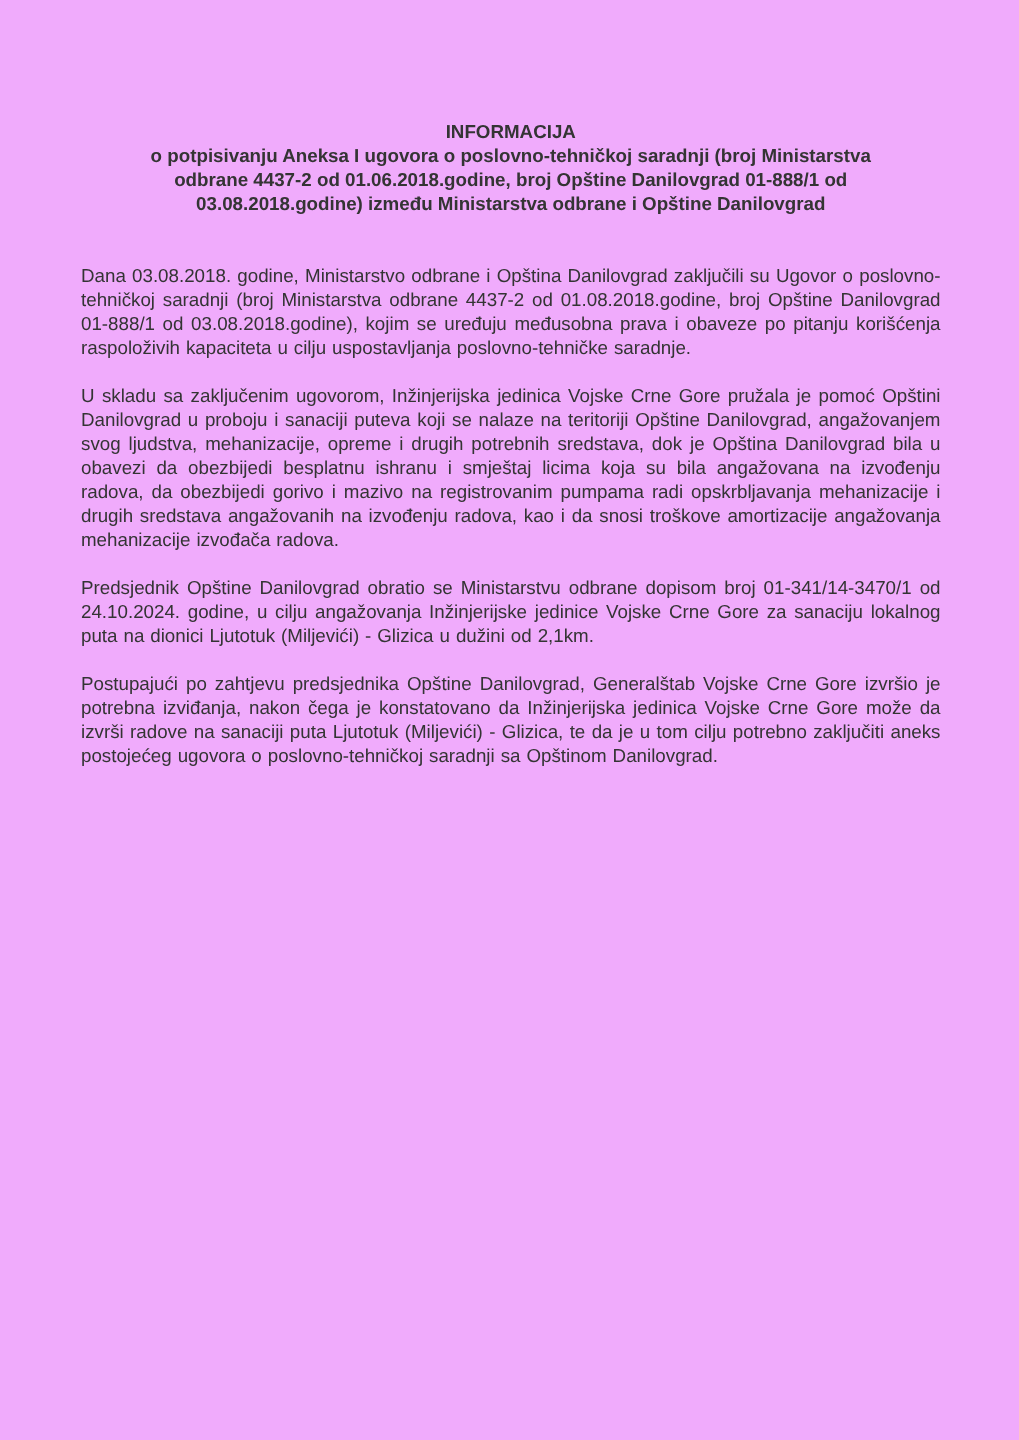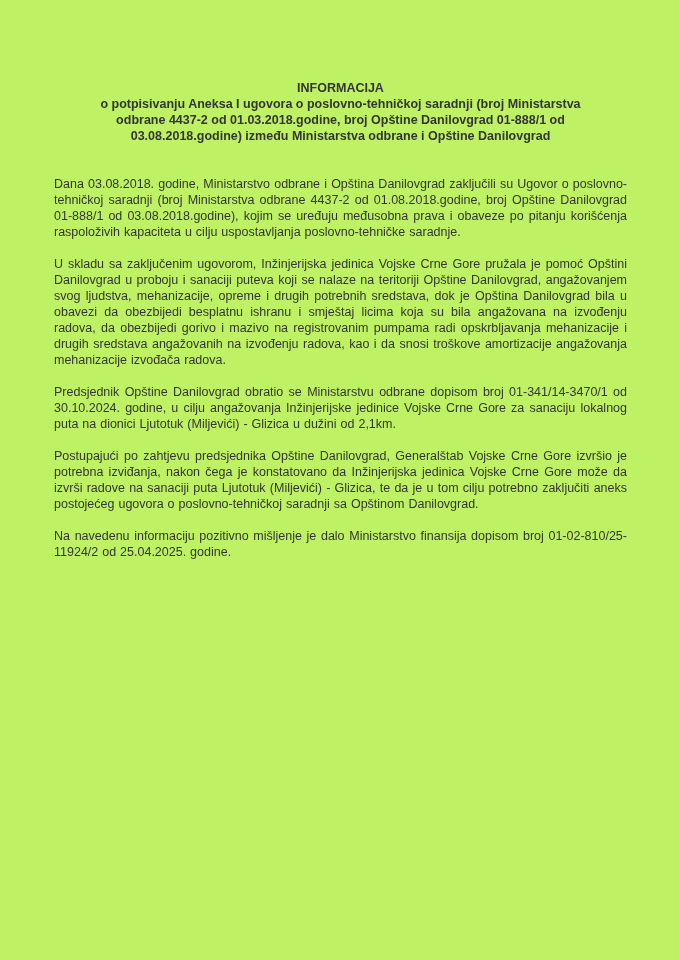--- a/index.html
+++ b/index.html
@@ -10,21 +10,21 @@
     width: 679px;
     height: 960px;
     background: #ffffff;
     overflow: hidden;
   }
   .page {
     box-sizing: border-box;
     width: 679px;
     height: 960px;
     padding: 80px 52px 40px 54px;
-    background: #bef264;
+    background: #f0abfc;
     font-family: "Liberation Sans", sans-serif;
     font-size: 12.5px;
     line-height: 16px;
     color: #343434;
   }
   .title-block {
     text-align: center;
     font-weight: bold;
     padding: 0 28px;
     margin-bottom: 32px;
@@ -41,26 +41,25 @@
     word-spacing: 0.5px;
   }
 </style>
 </head>
 <body>
 
 <div class="page">
 
   <div class="title-block">
     <span class="title-line">INFORMACIJA</span>
-    <span class="subtitle-line">o potpisivanju Aneksa I ugovora o poslovno-tehničkoj saradnji (broj Ministarstva odbrane 4437-2 od 01.03.2018.godine, broj Opštine Danilovgrad 01-888/1 od 03.08.2018.godine) između Ministarstva odbrane i Opštine Danilovgrad</span>
+    <span class="subtitle-line">o potpisivanju Aneksa I ugovora o poslovno-tehničkoj saradnji (broj Ministarstva odbrane 4437-2 od 01.06.2018.godine, broj Opštine Danilovgrad 01-888/1 od 03.08.2018.godine) između Ministarstva odbrane i Opštine Danilovgrad</span>
   </div>
 
   <p class="para">Dana 03.08.2018. godine, Ministarstvo odbrane i Opština Danilovgrad zaključili su Ugovor o poslovno-tehničkoj saradnji (broj Ministarstva odbrane 4437-2 od 01.08.2018.godine, broj Opštine Danilovgrad 01-888/1 od 03.08.2018.godine), kojim se uređuju međusobna prava i obaveze po pitanju korišćenja raspoloživih kapaciteta u cilju uspostavljanja poslovno-tehničke saradnje.</p>
 
   <p class="para">U skladu sa zaključenim ugovorom, Inžinjerijska jedinica Vojske Crne Gore pružala je pomoć Opštini Danilovgrad u proboju i sanaciji puteva koji se nalaze na teritoriji Opštine Danilovgrad, angažovanjem svog ljudstva, mehanizacije, opreme i drugih potrebnih sredstava, dok je Opština Danilovgrad bila u obavezi da obezbijedi besplatnu ishranu i smještaj licima koja su bila angažovana na izvođenju radova, da obezbijedi gorivo i mazivo na registrovanim pumpama radi opskrbljavanja mehanizacije i drugih sredstava angažovanih na izvođenju radova, kao i da snosi troškove amortizacije angažovanja mehanizacije izvođača radova.</p>
 
-  <p class="para">Predsjednik Opštine Danilovgrad obratio se Ministarstvu odbrane dopisom broj 01-341/14-3470/1 od 30.10.2024. godine, u cilju angažovanja Inžinjerijske jedinice Vojske Crne Gore za sanaciju lokalnog puta na dionici Ljutotuk (Miljevići) - Glizica u dužini od 2,1km.</p>
+  <p class="para">Predsjednik Opštine Danilovgrad obratio se Ministarstvu odbrane dopisom broj 01-341/14-3470/1 od 24.10.2024. godine, u cilju angažovanja Inžinjerijske jedinice Vojske Crne Gore za sanaciju lokalnog puta na dionici Ljutotuk (Miljevići) - Glizica u dužini od 2,1km.</p>
 
   <p class="para">Postupajući po zahtjevu predsjednika Opštine Danilovgrad, Generalštab Vojske Crne Gore izvršio je potrebna izviđanja, nakon čega je konstatovano da Inžinjerijska jedinica Vojske Crne Gore može da izvrši radove na sanaciji puta Ljutotuk (Miljevići) - Glizica, te da je u tom cilju potrebno zaključiti aneks postojećeg ugovora o poslovno-tehničkoj saradnji sa Opštinom Danilovgrad.</p>
 
-  <p class="para">Na navedenu informaciju pozitivno mišljenje je dalo Ministarstvo finansija dopisom broj 01-02-810/25-11924/2 od 25.04.2025. godine.</p>
 
 </div>
 
 </body></html>

